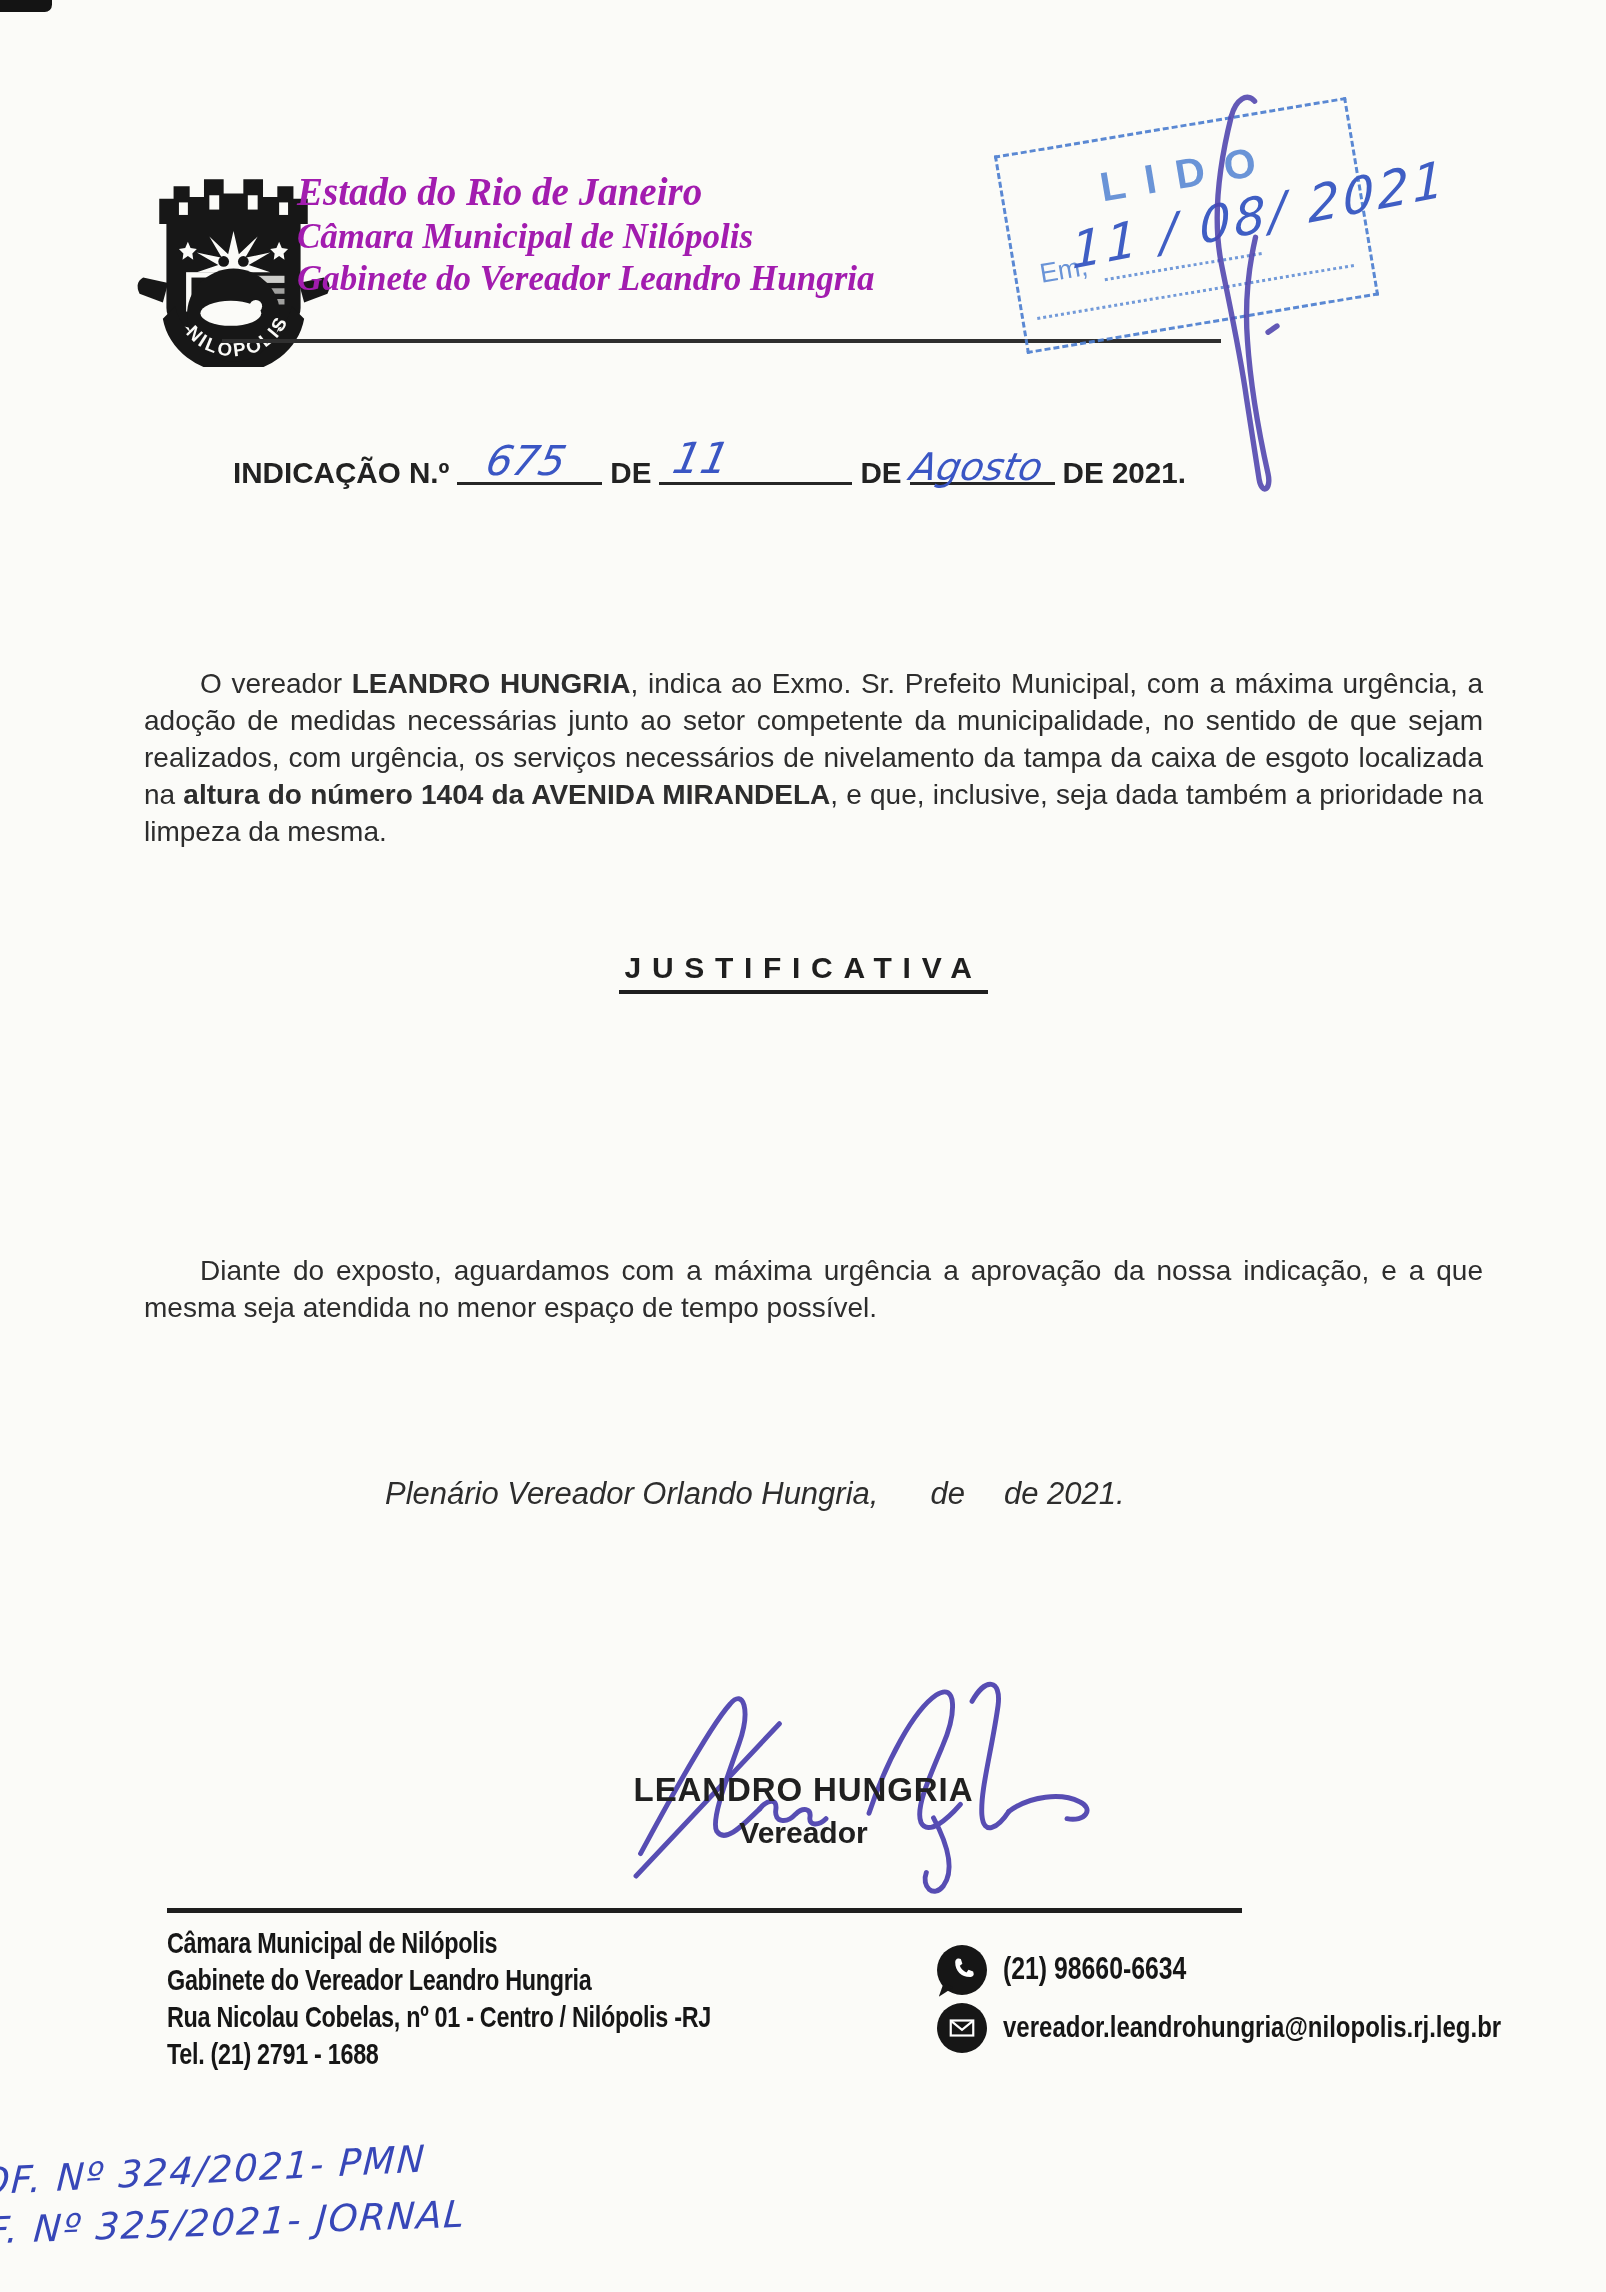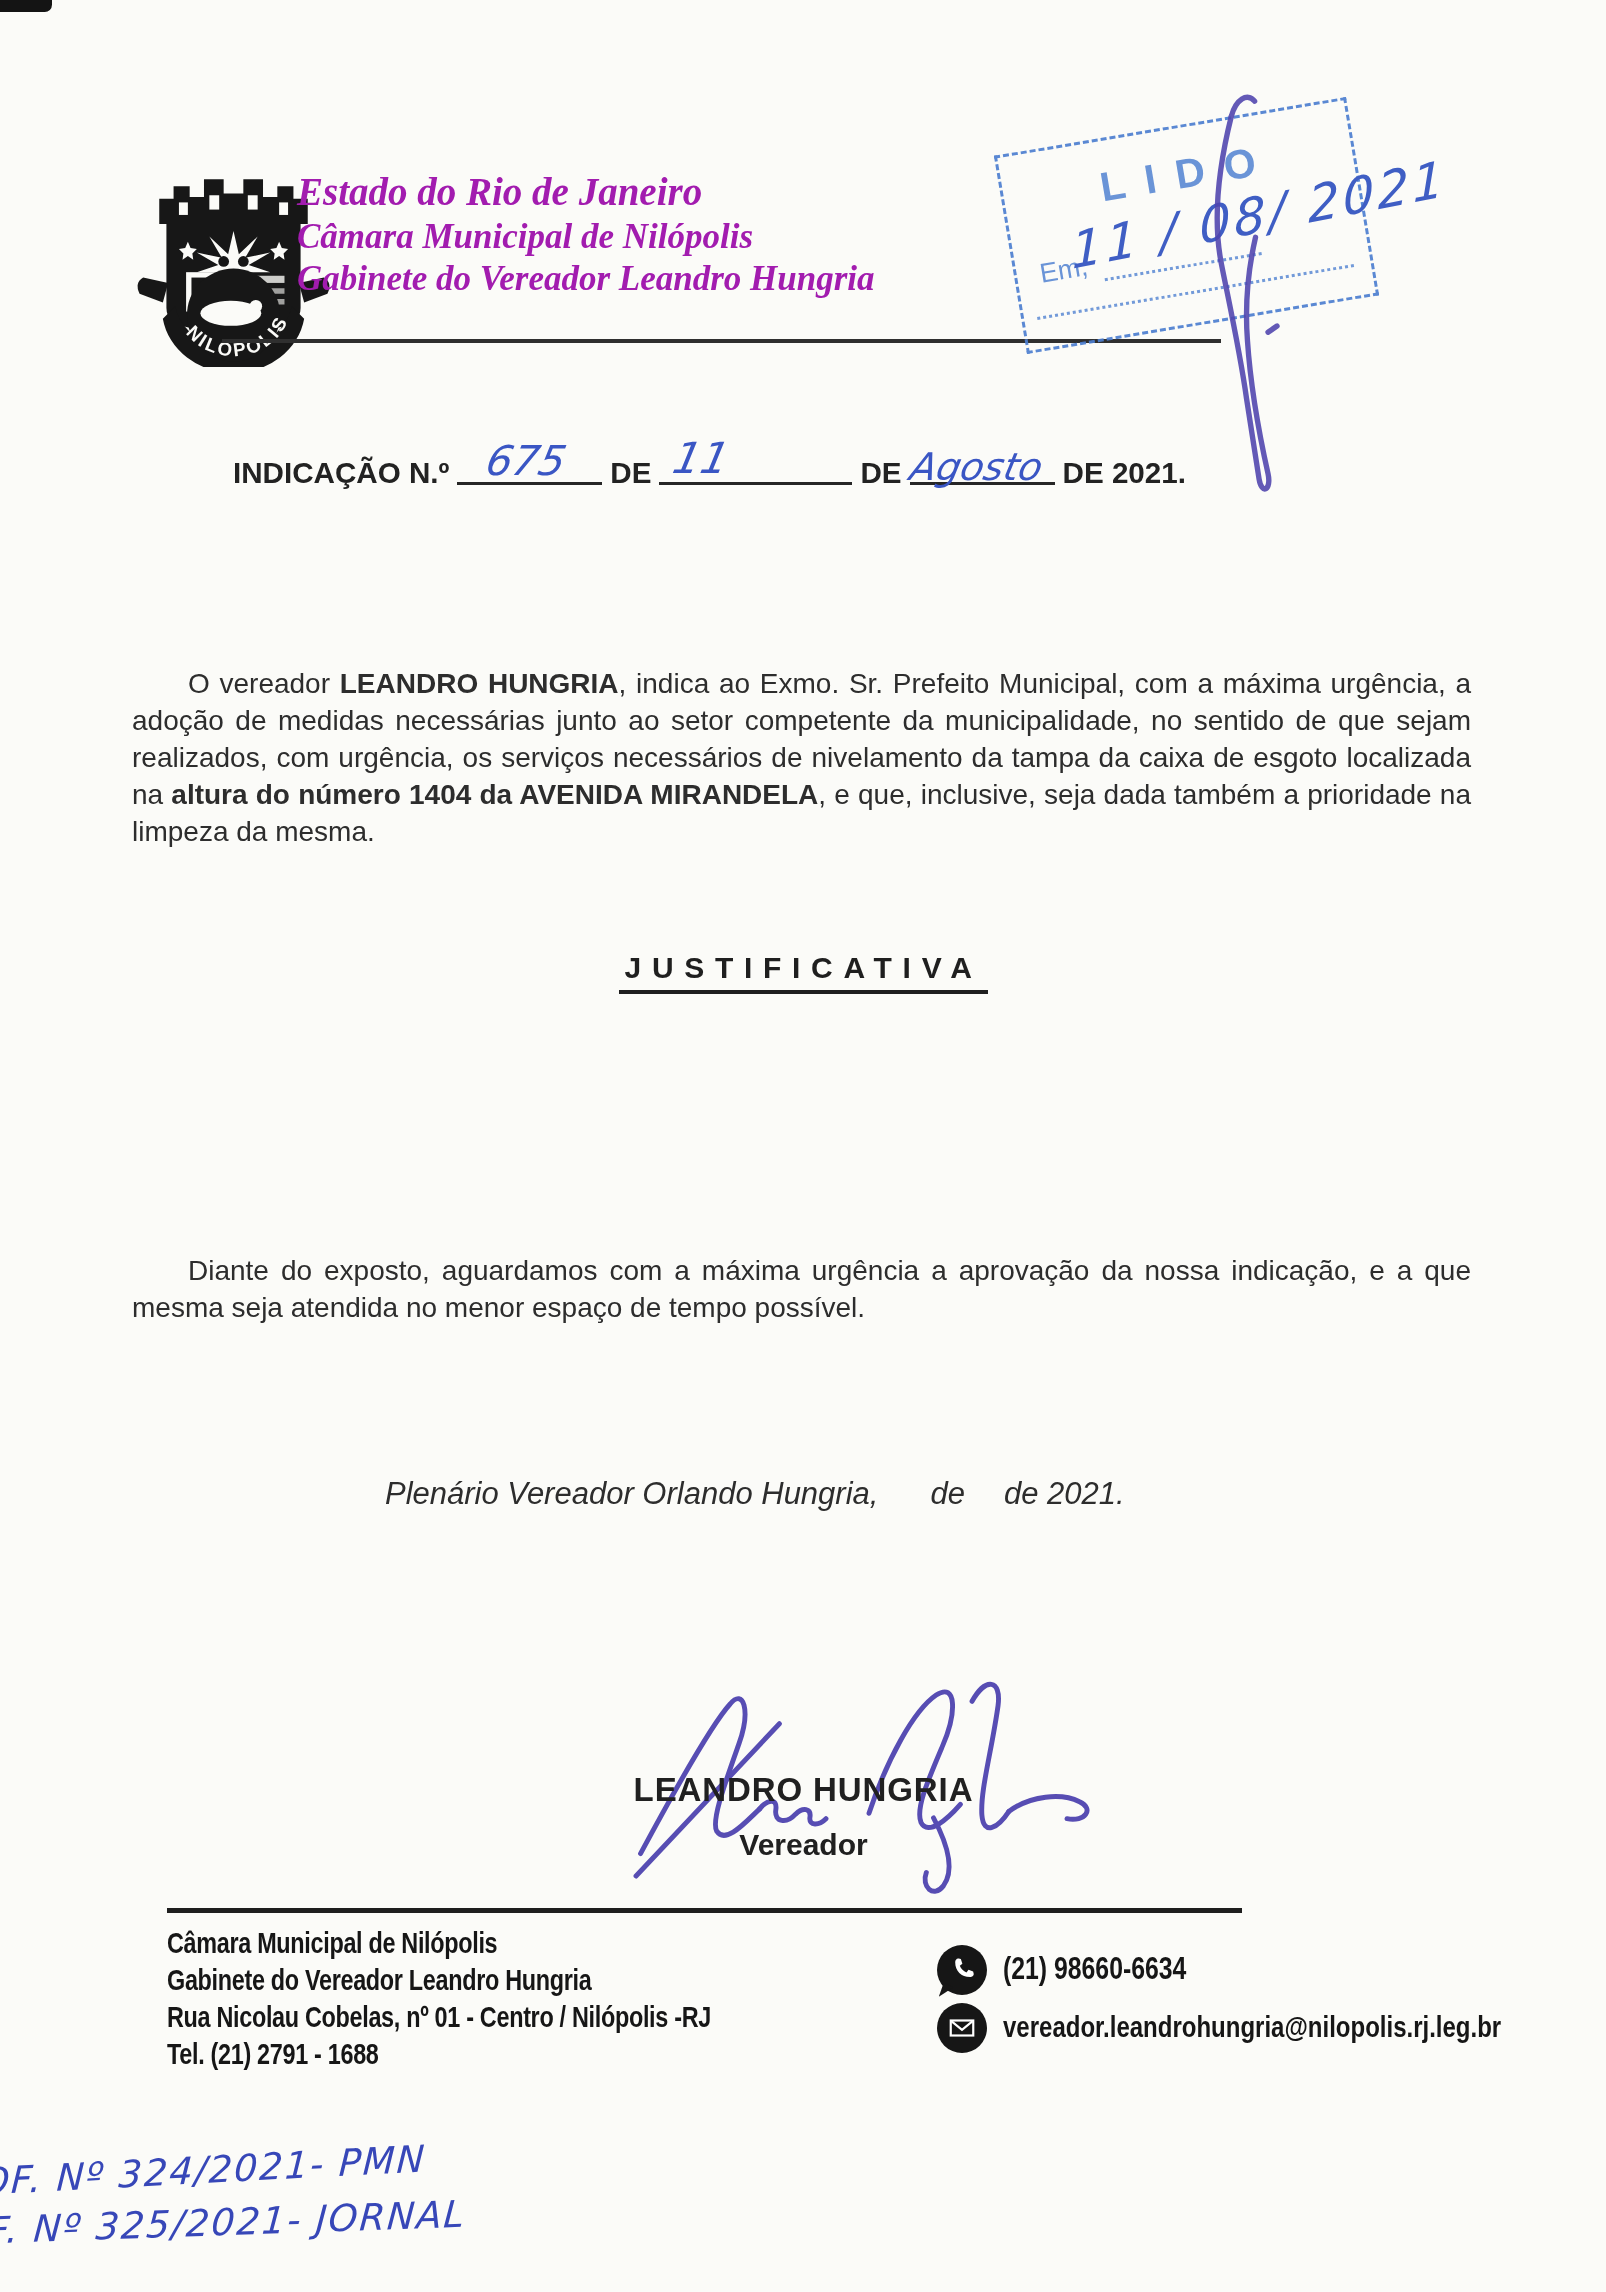--- a/index.html
+++ b/index.html
@@ -51,38 +51,38 @@
   .hw{
     position:absolute;font-family:"DejaVu Sans", sans-serif;font-style:italic;
     color:#3a56c4;transform:skewX(-12deg);font-weight:normal;
   }
   .hw-num{left:30px;bottom:-3.6px;font-size:41px;}
   .hw-day{left:14.3px;bottom:-1.8px;font-size:43px;}
   .hw-month{left:1.8px;bottom:-7.2px;font-size:38px;}
 
   
   .para{
-    left:132px;width:1339px;text-align:justify;
+    left:144px;width:1339px;text-align:justify;
     font-size:28px;line-height:37px;color:#2d2d2d;
   }
   .para p{margin:0;text-indent:56px;}
   .p1{top:665px;} .p2{top:1068px;} .p3{top:1252px;}
   .bold{font-weight:bold;}
   .just-wrap{left:0;top:951px;width:1607px;text-align:center;}
   .just{
     display:inline-block;font-weight:bold;font-size:30px;letter-spacing:10.7px;
     border-bottom:4.5px solid #1f1f1f;padding:0 5.4px 4.5px 5.4px;color:#1f1f1f;text-align:center;
   }
   .plenary{left:385px;top:1476px;font-size:31px;font-style:italic;color:#2d2d2d;white-space:nowrap;}
   .plenary .gap1{margin-left:52px;} .plenary .gap2{margin-left:39px;}
 
   
   .sig-block{left:0;top:1771px;width:1607px;text-align:center;color:#202020;}
   .sig-name{font-weight:bold;font-size:33px;letter-spacing:0.9px;}
-  .sig-role{font-weight:bold;font-size:30px;margin-top:19px;}
+  .sig-role{font-weight:bold;font-size:30px;margin-top:7px;}
   svg.ink{overflow:visible;}
 
   
   .ft-rule{left:167px;top:1908px;width:1075px;height:4.5px;background:#1e1e1e;}
   .ft-left{left:167px;top:1924px;color:#161616;}
   .ft-left .fl{
     font-weight:bold;font-size:30px;line-height:37px;letter-spacing:-0.4px;
     transform:scaleX(0.78);transform-origin:left center;white-space:nowrap;
   }
   .ico{

